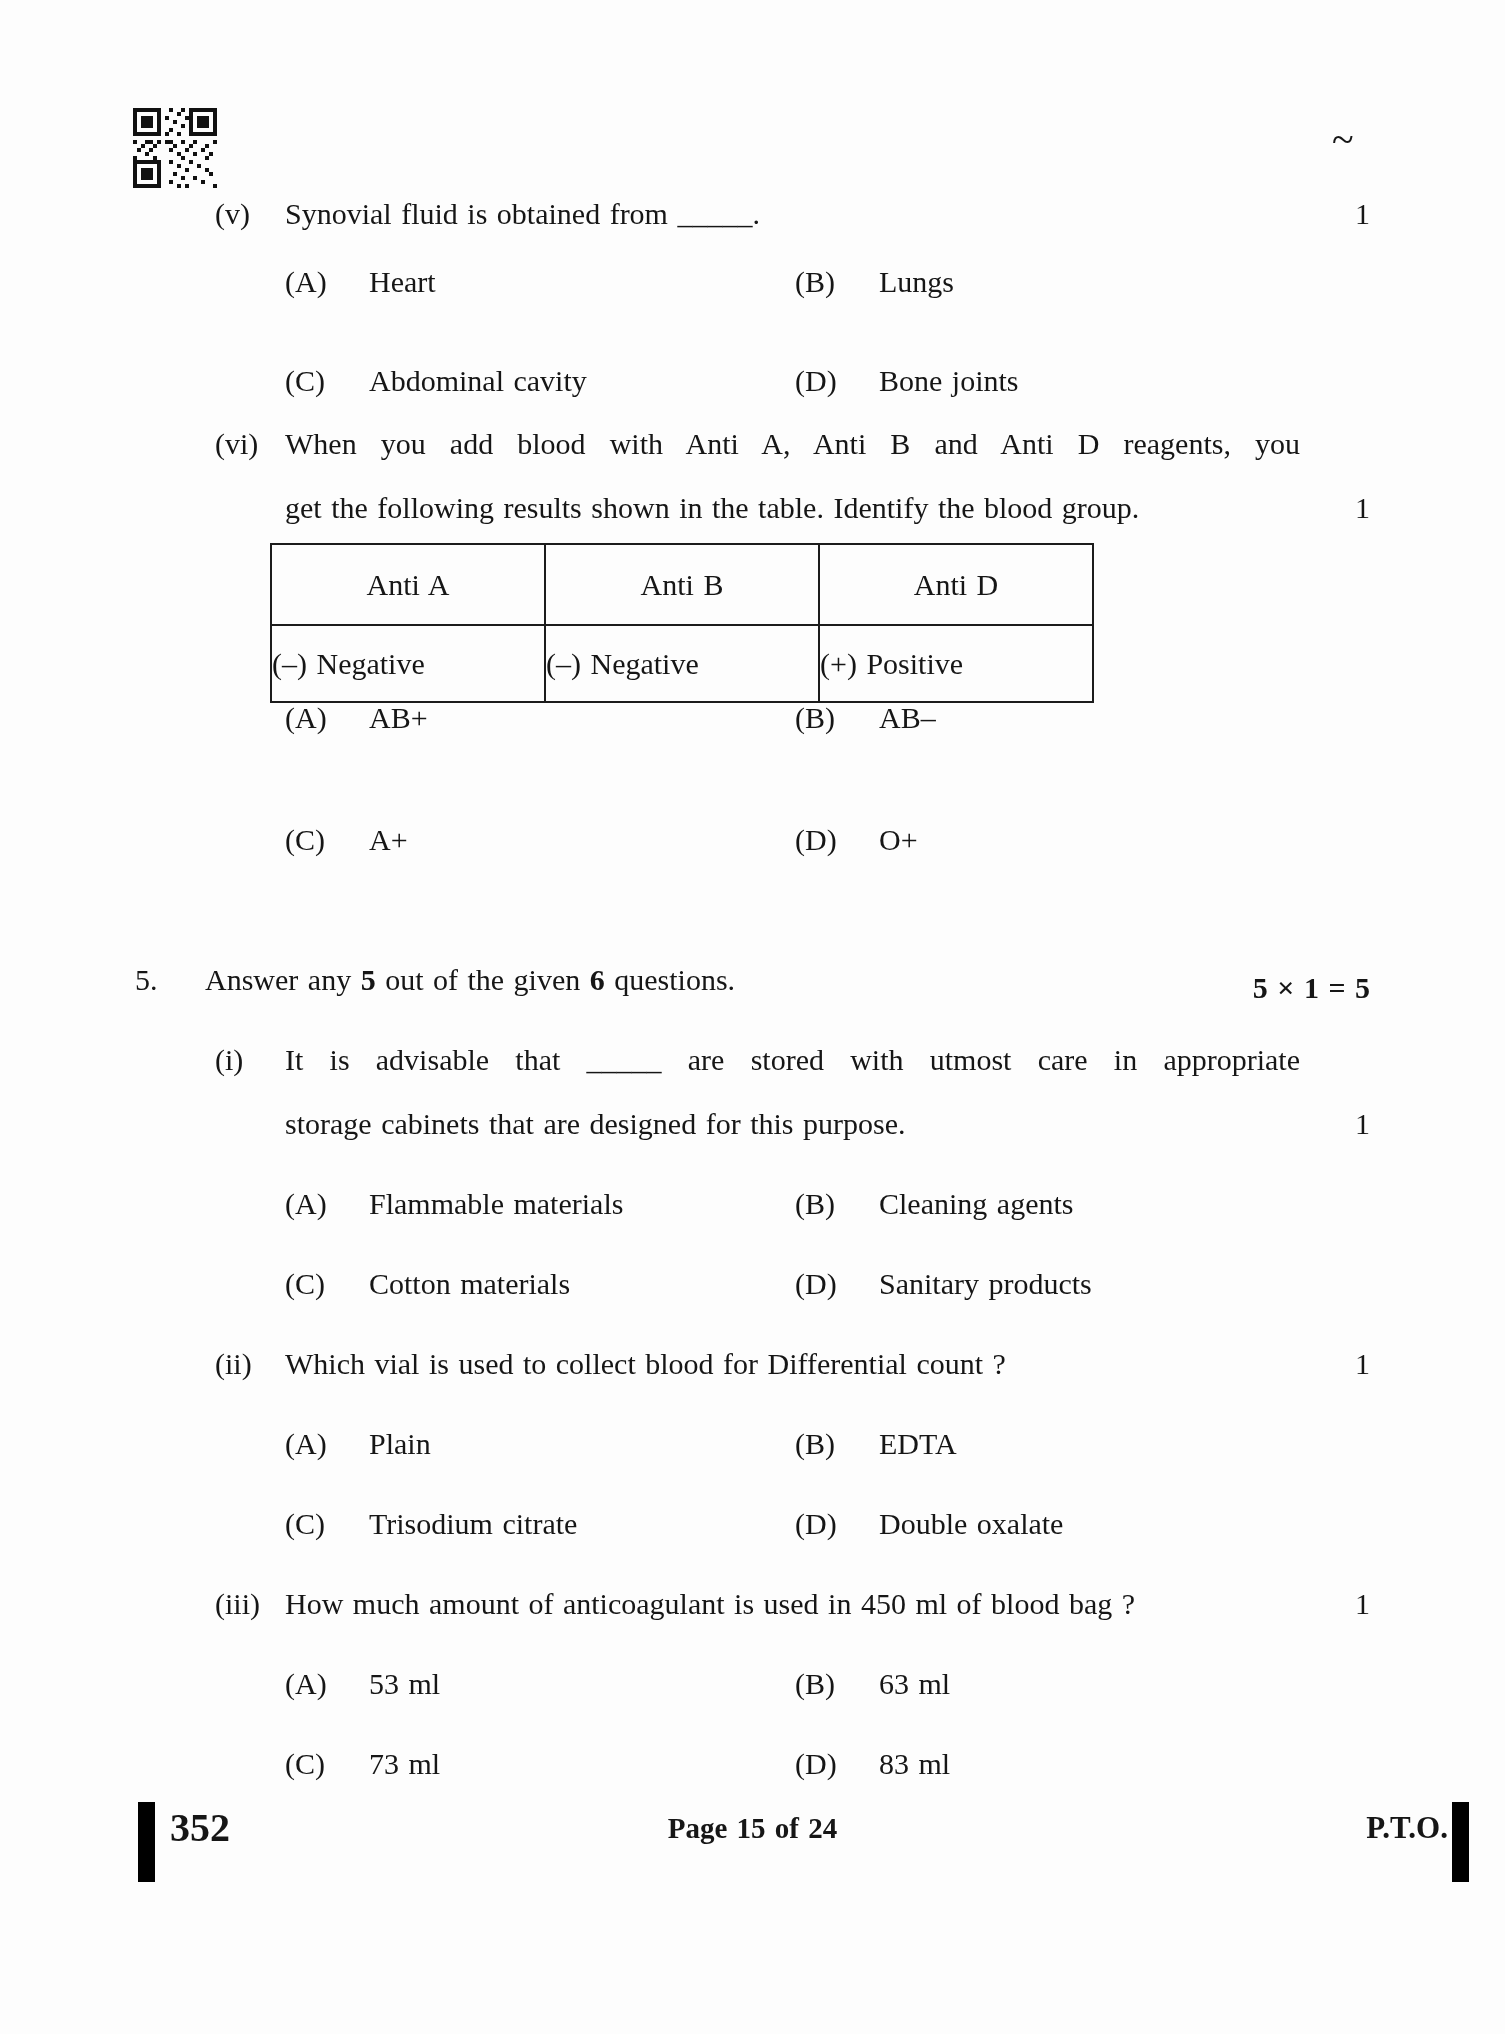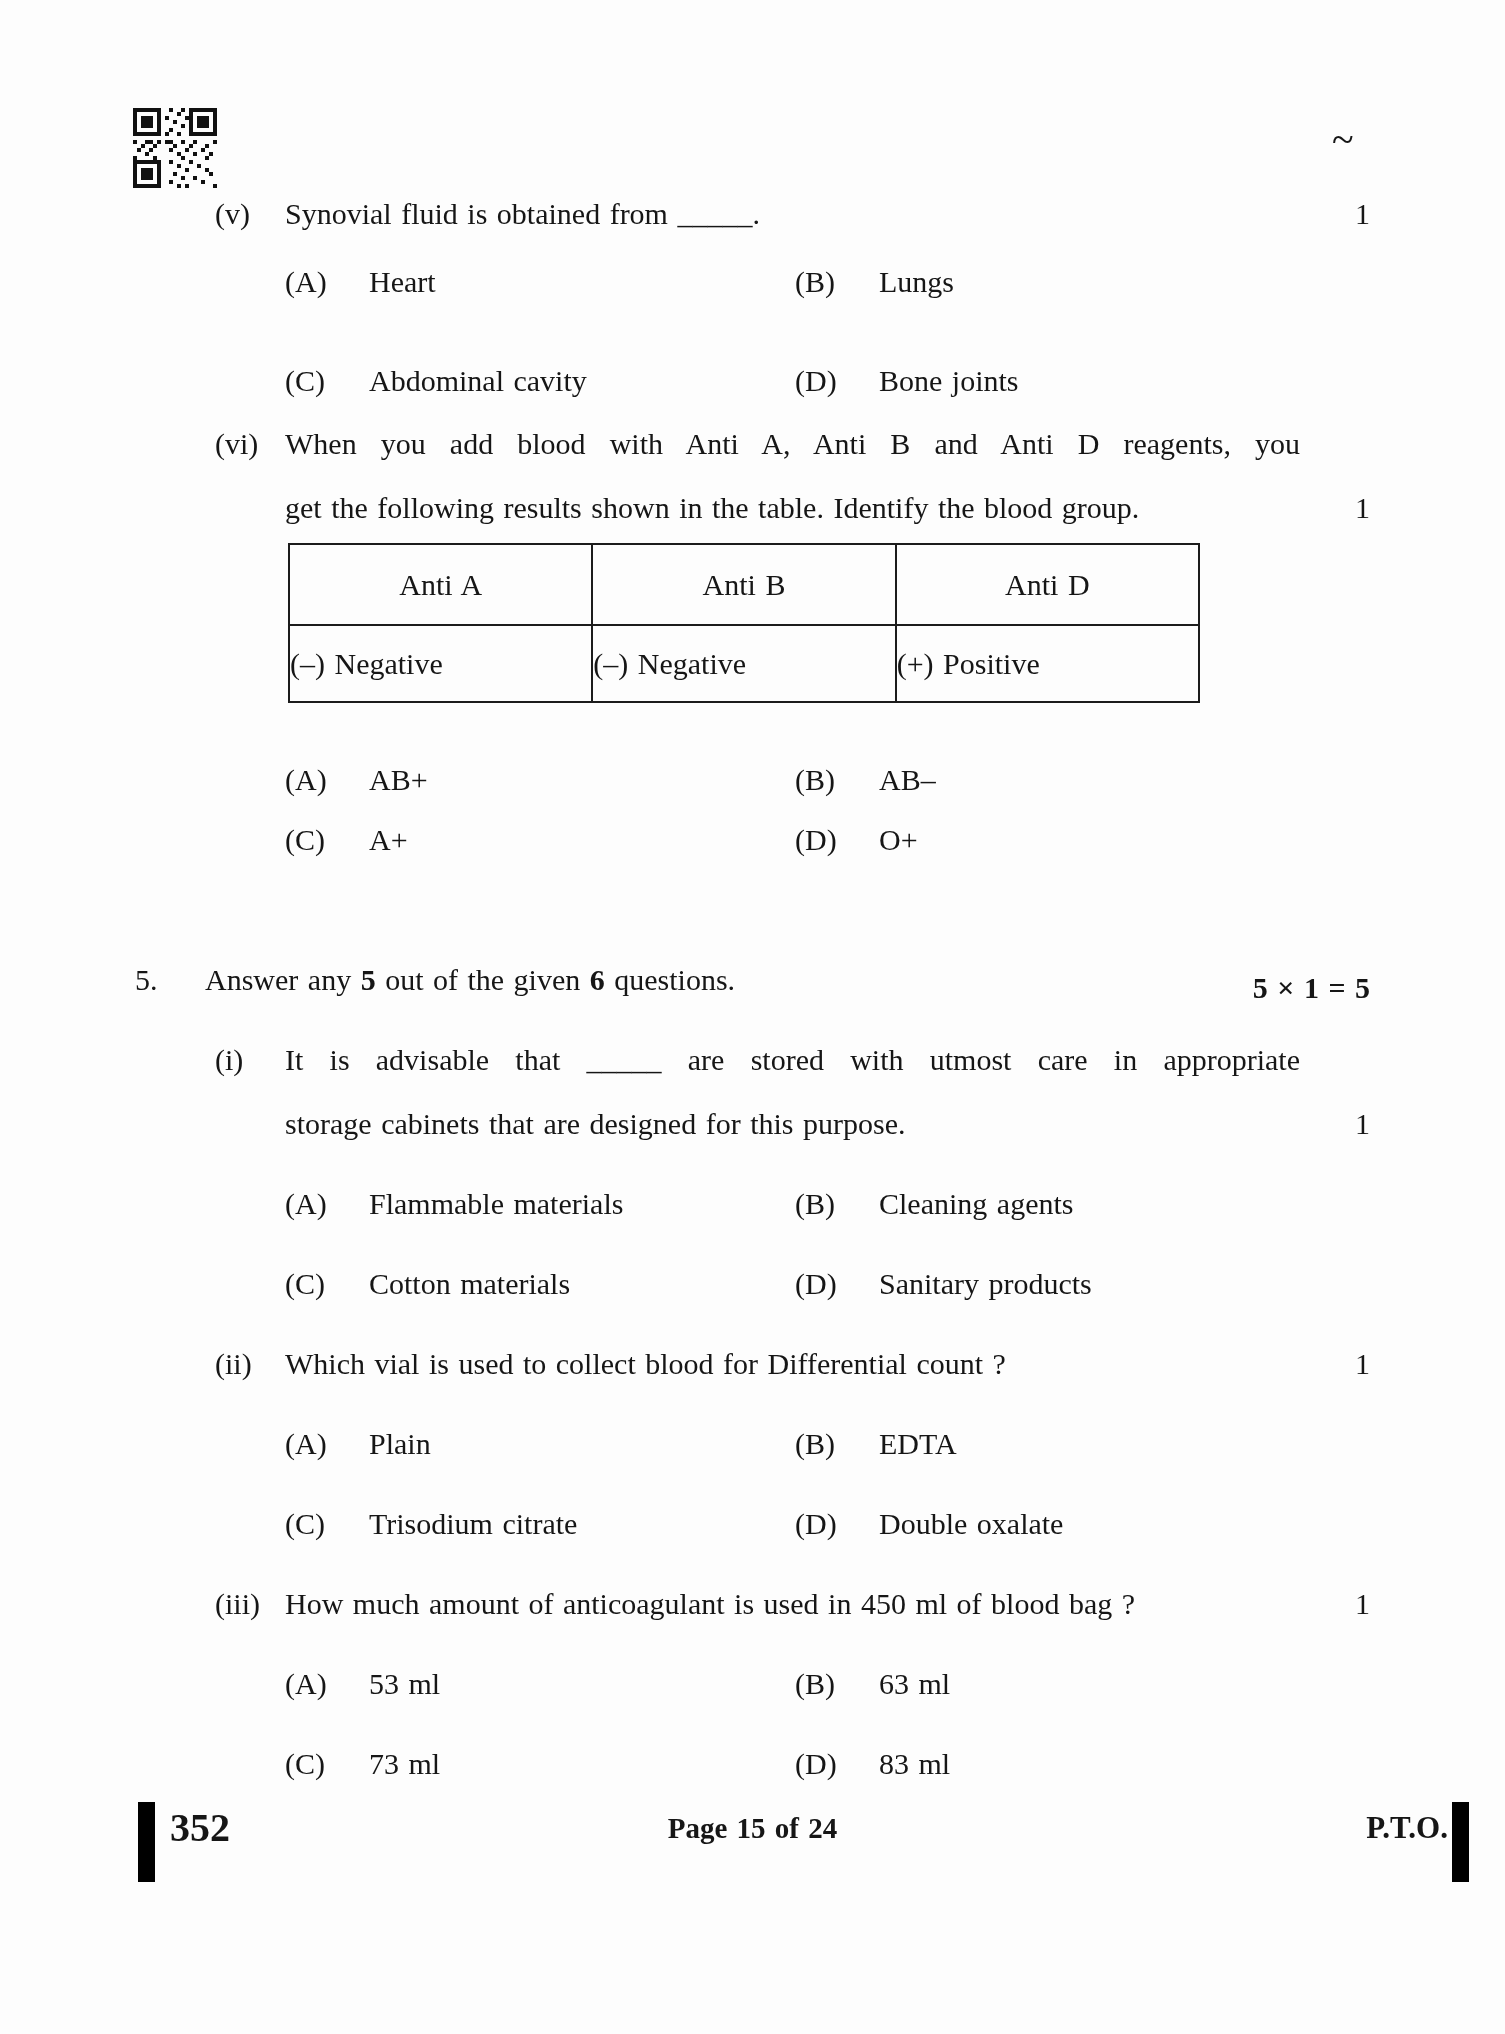--- a/index.html
+++ b/index.html
@@ -21,21 +21,21 @@
   .marks{position:absolute; right:0; top:0; line-height:36px;}
   .marks.online2{top:64px;}
   .formula{position:absolute; right:0; top:8px; line-height:36px; font-weight:bold;}
   .bold{font-weight:bold;}
   
   .optrow{position:absolute; left:285px; width:1085px; height:36px; line-height:36px;}
   .opt{white-space:nowrap;}
   .opt .olabel{display:inline-block; width:84px;}
   .opt.second{position:absolute; left:510px; top:0;}
   
-  .rtable{position:absolute; left:288px; top:543px; width:912px;
+  .rtable{position:absolute; left:270px; top:543px; width:824px;
           border-collapse:collapse; table-layout:fixed;}
   .rtable th,.rtable td{border:2.5px solid #1c1c1c; font-size:30px; font-weight:normal;}
   .rtable th{height:77px; text-align:center;}
   .rtable td{height:73px; text-align:left; padding-left:0;}
   
   .tilde{position:absolute; left:1332px; top:120px; font-size:40px; line-height:40px;}
   .qr{position:absolute; left:133px; top:108px; width:84px; height:80px;}
   
   .bar{position:absolute; top:1802px; width:17px; height:80px; background:#000;}
   .bar.left{left:138px;} .bar.right{left:1452px;}
@@ -148,21 +148,21 @@
       <th>Anti D</th>
     </tr>
     <tr>
       <td>(–) Negative</td>
       <td>(–) Negative</td>
       <td>(+) Positive</td>
     </tr>
   </tbody>
     </table>
 
-  <div class="optrow" style="top:762px;font-family:Liberation Serif, serif;">
+  <div class="optrow" style="top:700px;font-family:Liberation Serif, serif;">
     <span class="opt"><span class="olabel">(A)</span><span>AB+</span></span>
     <span class="opt second"><span class="olabel">(B)</span><span>AB–</span></span>
   </div>
   <div class="optrow" style="top:822px;">
     <span class="opt"><span class="olabel">(C)</span><span>A+</span></span>
     <span class="opt second"><span class="olabel">(D)</span><span>O+</span></span>
   </div>
 
   <div class="qblock q5root" style="top:962px;">
     <span class="qlabel">5.</span>

